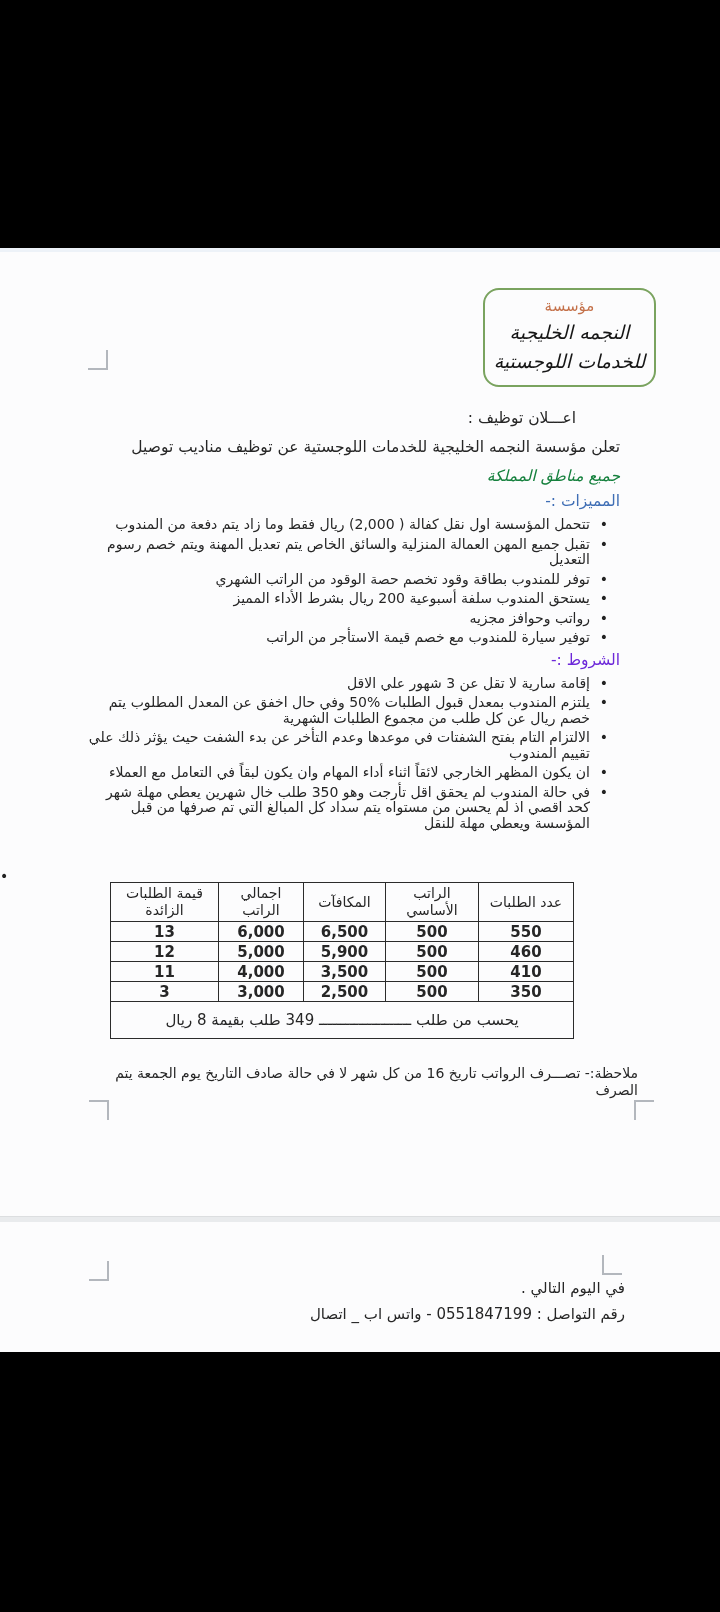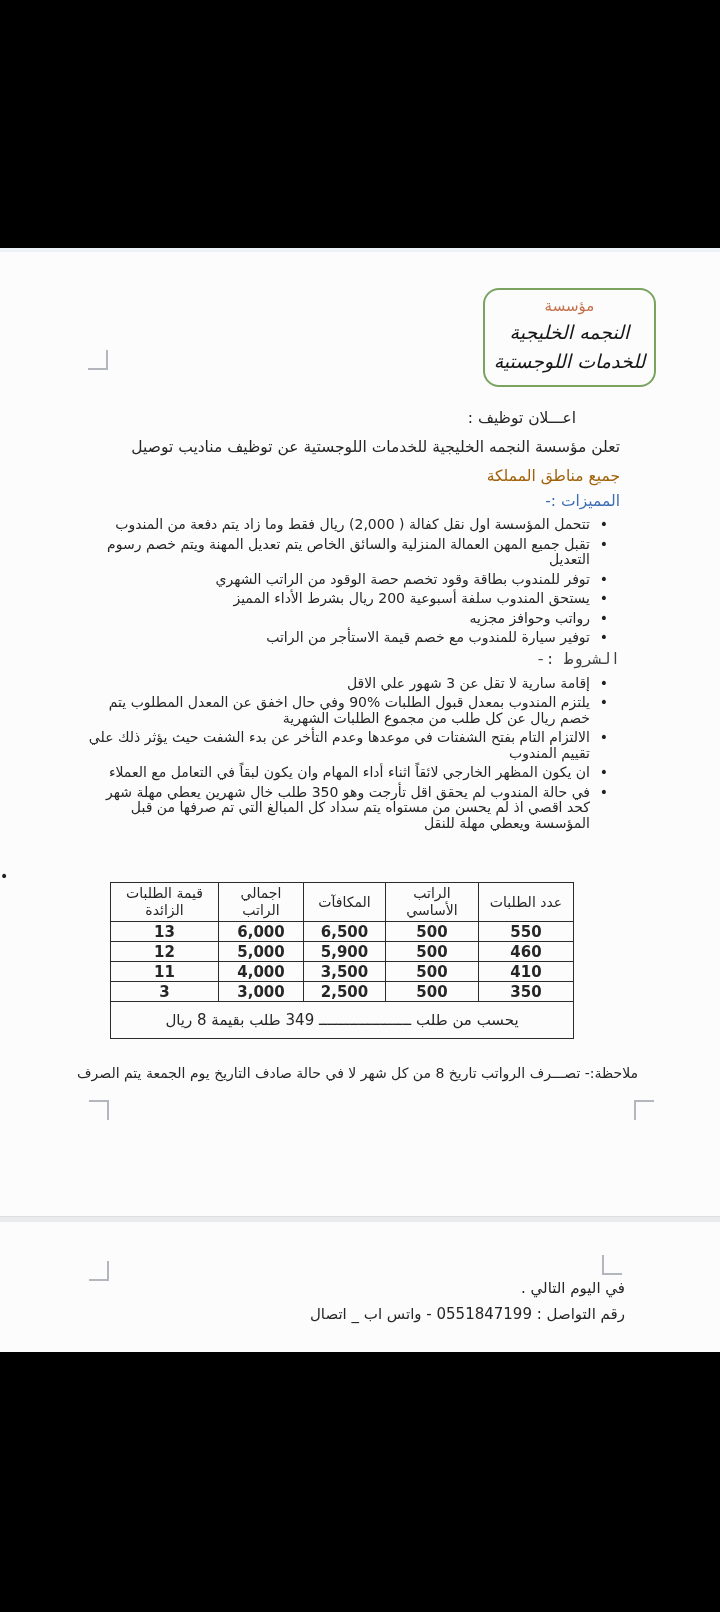--- a/index.html
+++ b/index.html
@@ -18,23 +18,23 @@
   .cm-bl{border-left-width:2px;border-bottom-width:2px;}
   
   .logo-box{position:absolute;left:483px;top:40px;width:173px;height:99px;border:2px solid #7aa35f;
             border-radius:16px;text-align:center;direction:rtl;box-sizing:border-box;padding-top:5px;}
   .logo-l1{color:#c4714a;font-weight:normal;font-size:15px;line-height:23px;}
   .logo-l2,.logo-l3{font-style:italic;font-size:19px;line-height:29px;color:#161616;white-space:nowrap;}
   
   .content{position:absolute;left:88px;right:100px;top:162px;direction:rtl;text-align:right;}
   .content p{margin:0 0 12px;font-size:15.5px;line-height:17px;}
   .p-heading{margin-left:0;margin-right:44px !important;}
-  .p-regions{color:#a16207;margin-bottom:8px !important;}
+  .p-regions{color:#15803d;margin-bottom:8px !important;font-style:italic;}
   .p-benefits-title{color:#3f6eb5;margin-bottom:7px !important;}
-  .p-conditions-title{color:#404040;margin:2px 0 7px !important;font-family:Liberation Mono, monospace;}
+  .p-conditions-title{color:#6d28d9;margin:2px 0 7px !important;}
   ul.doclist{list-style:none;margin:0 0 6px;padding:0;}
   ul.doclist li{position:relative;padding-right:30px;font-size:14px;line-height:15.5px;margin-bottom:4px;}
   ul.doclist li::before{content:"•";position:absolute;right:12px;top:0;font-size:14px;color:#222;}
   .extra-bullet{position:absolute;left:0;top:620px;width:565px;text-align:left;font-size:14px;color:#222;}
   
   table.salary{position:absolute;left:110px;top:634px;width:463px;border-collapse:collapse;
                table-layout:fixed;direction:rtl;background:#fcfcfd;}
   table.salary col:nth-child(1){width:95px;}
   table.salary col:nth-child(2){width:93px;}
   table.salary col:nth-child(3){width:82px;}
@@ -81,21 +81,21 @@
           <li>تتحمل المؤسسة اول نقل كفالة ( 2,000) ريال فقط وما زاد يتم دفعة من المندوب</li>
           <li>تقبل جميع المهن العمالة المنزلية والسائق الخاص يتم تعديل المهنة ويتم خصم رسوم التعديل</li>
           <li>توفر للمندوب بطاقة وقود تخصم حصة الوقود من الراتب الشهري</li>
           <li>يستحق المندوب سلفة أسبوعية 200 ريال بشرط الأداء المميز</li>
           <li>رواتب وحوافز مجزيه</li>
           <li>توفير سيارة للمندوب مع خصم قيمة الاستأجر من الراتب</li>
         </ul>
       <p class="p-conditions-title">الشروط :-</p>
       <ul class="doclist">
           <li>إقامة سارية لا تقل عن 3 شهور علي الاقل</li>
-          <li>يلتزم المندوب بمعدل قبول الطلبات %90 وفي حال اخفق عن المعدل المطلوب يتم خصم ريال عن كل طلب من مجموع الطلبات الشهرية</li>
+          <li>يلتزم المندوب بمعدل قبول الطلبات %50 وفي حال اخفق عن المعدل المطلوب يتم خصم ريال عن كل طلب من مجموع الطلبات الشهرية</li>
           <li>الالتزام التام بفتح الشفتات في موعدها وعدم التأخر عن بدء الشفت حيث يؤثر ذلك علي تقييم المندوب</li>
           <li>ان يكون المظهر الخارجي لائقاً اثناء أداء المهام وان يكون لبقاً في التعامل مع العملاء</li>
           <li>في حالة المندوب لم يحقق اقل تأرجت وهو 350 طلب خال شهرين يعطي مهلة شهر كحد اقصي اذ لم يحسن من مستواه يتم سداد كل المبالغ التي تم صرفها من قبل المؤسسة ويعطي مهلة للنقل</li>
         </ul>
     </div>
 
     <div class="extra-bullet">•</div>
 
     <table class="salary">
       <colgroup>
@@ -144,21 +144,21 @@
             <td>3</td>
           </tr>
         </tbody>
       <tfoot>
         <tr>
           <td class="footer-cell" colspan="5">يحسب من طلب ـــــــــــــــــــــ 349 طلب بقيمة 8 ريال</td>
         </tr>
       </tfoot>
     </table>
 
-    <div class="note">ملاحظة:- تصـــرف الرواتب تاريخ 8 من كل شهر لا في حالة صادف التاريخ يوم الجمعة يتم الصرف</div>
+    <div class="note">ملاحظة:- تصـــرف الرواتب تاريخ 16 من كل شهر لا في حالة صادف التاريخ يوم الجمعة يتم الصرف</div>
 
     <div class="divider"></div>
 
     <div class="page2-text">
       <p>في اليوم التالي .</p>
       <p>رقم التواصل : 0551847199 - واتس اب _ اتصال</p>
     </div>
 
   </div>
 

